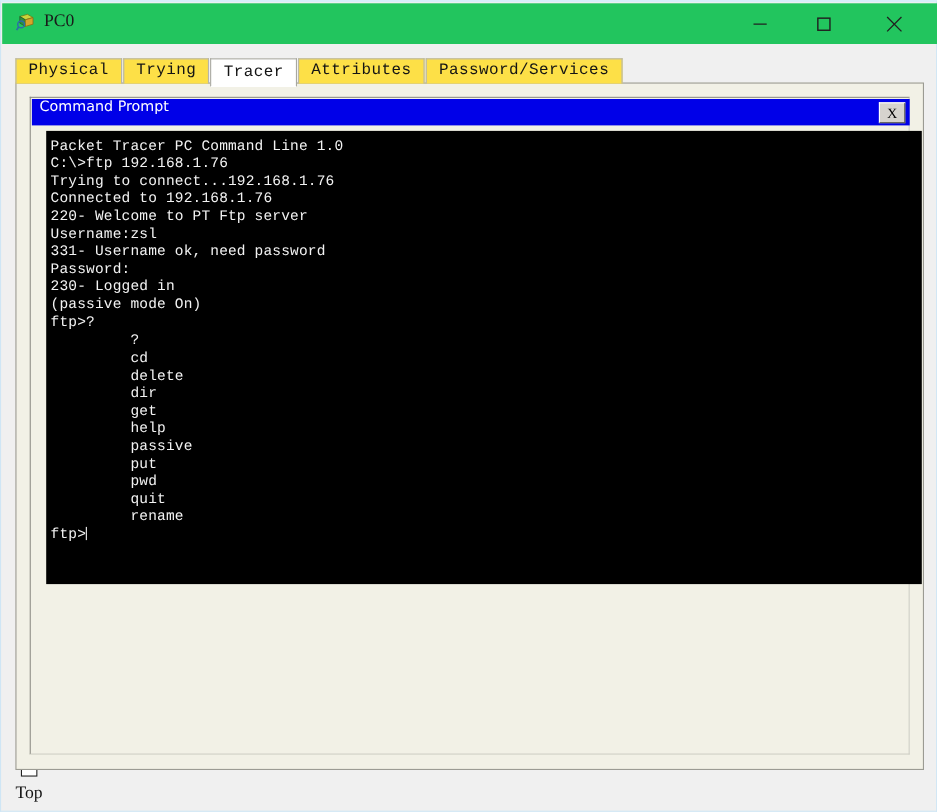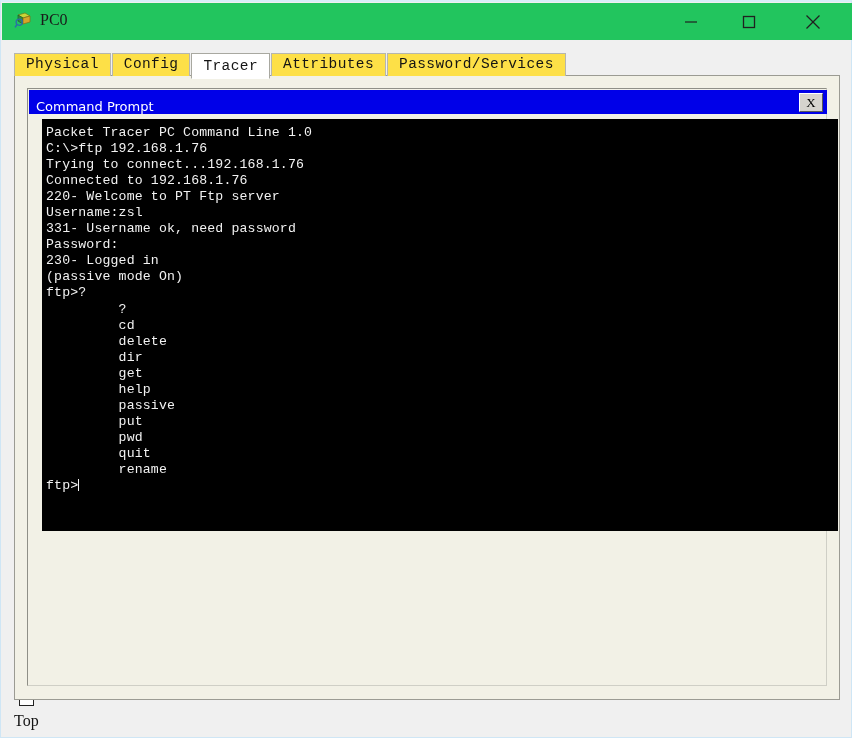--- a/index.html
+++ b/index.html
@@ -134,21 +134,21 @@
     border-right: 1px solid #cfcfc6;
     border-bottom: 1px solid #cfcfc6;
   }
   #cmd-title-bar {
     position: absolute;
     left: 1px; top: 1px;
     width: 798px;
     height: 24px;
     background: #0000e8;
     display: flex;
-    align-items: flex-end;
+    align-items: flex-start;
   }
   #cmd-title-text {
     font-family: "DejaVu Sans", sans-serif;
     font-size: 13px;
     color: #ffffff;
     margin-left: 7px;
     white-space: nowrap;
   }
   #cmd-close-button {
     position: absolute;
@@ -261,21 +261,21 @@
     <button class="win-btn" id="btn-close">
       <svg width="16" height="16" viewBox="0 0 16 16">
         <line x1="1.5" y1="1.5" x2="14.5" y2="14.5" stroke="#202020" stroke-width="1.2"></line>
         <line x1="14.5" y1="1.5" x2="1.5" y2="14.5" stroke="#202020" stroke-width="1.2"></line>
       </svg>
     </button>
   </div>
 
   <div id="tab-strip">
     <div class="tab">Physical</div>
-    <div class="tab">Config</div>
+    <div class="tab">Trying</div>
     <div class="tab active">Tracer</div>
     <div class="tab">Attributes</div>
     <div class="tab">Password/Services</div>
   </div>
 
   <div id="content-panel">
 
     <div id="cmd-window">
 
       <div id="cmd-title-bar">

